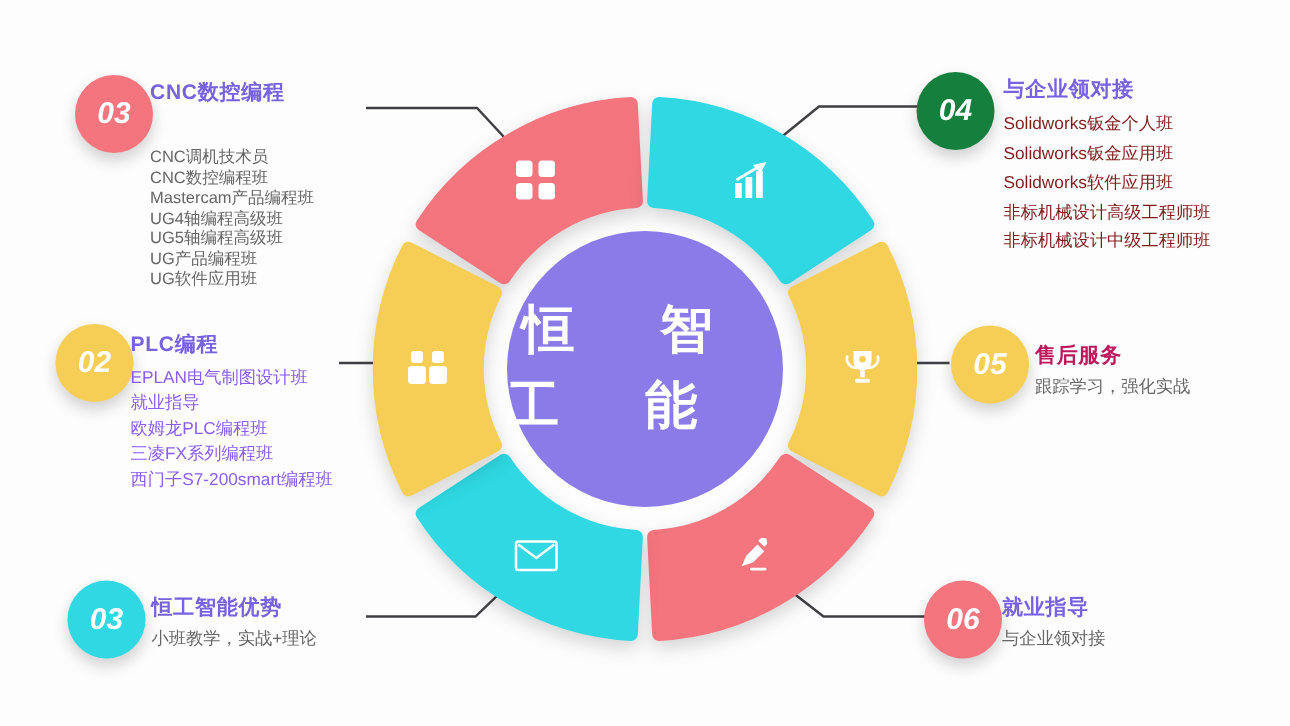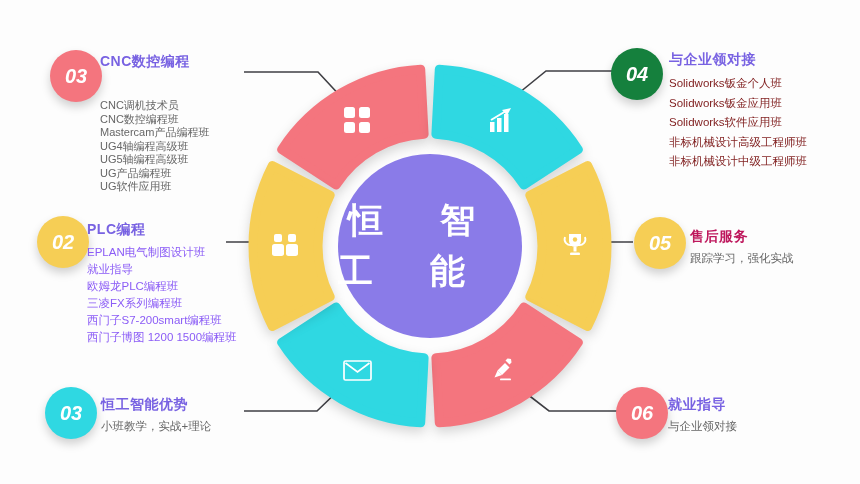--- a/index.html
+++ b/index.html
@@ -120,21 +120,20 @@
 
   <div class="badge" style="left: 37px; top: 216px; background-color: rgb(246, 206, 85);">02</div>
   <div class="label-block" style="left:87px;top:221px;">
     <div class="sec-title" style="color: rgb(120, 98, 226);">PLC编程</div>
     <ul class="sec-list list-02" style="color: #8b5cf6;">
         <li>EPLAN电气制图设计班</li>
         <li>就业指导</li>
         <li>欧姆龙PLC编程班</li>
         <li>三凌FX系列编程班</li>
         <li>西门子S7-200smart编程班</li>
-        <li>西门子博图 1200 1500编程班</li>
       </ul>
   </div>
 
   <div class="badge" style="left: 45px; top: 387px; background-color: rgb(47, 216, 226);">03</div>
   <div class="label-block" style="left:101px;top:396px;">
     <div class="sec-title" style="color: rgb(120, 98, 226);">恒工智能优势</div>
     <ul class="sec-list list-sub" style="color: rgb(102, 102, 102);">
         <li>小班教学，实战+理论</li>
       </ul>
   </div>

